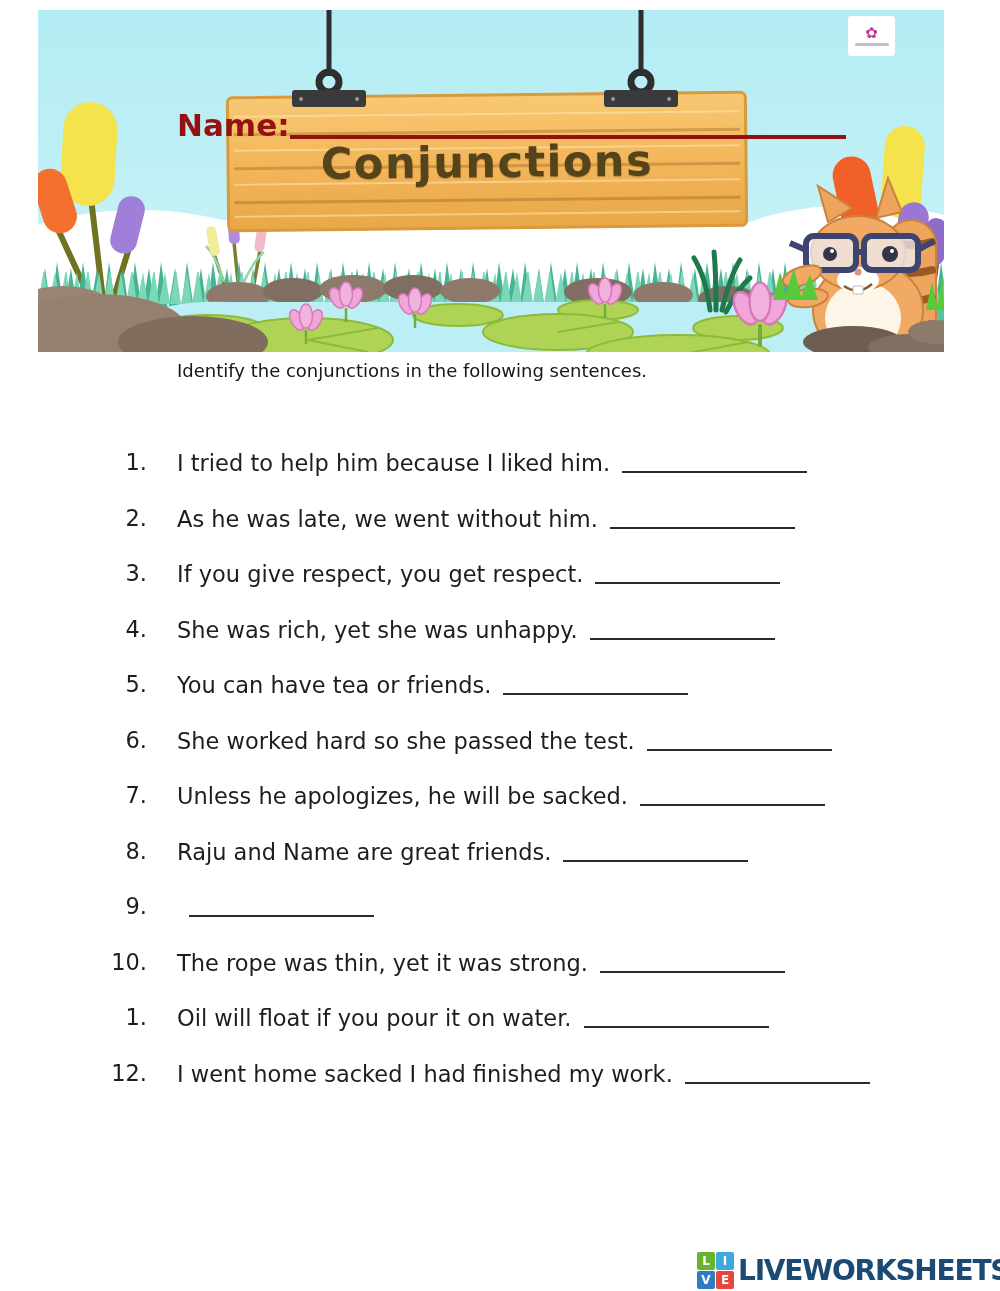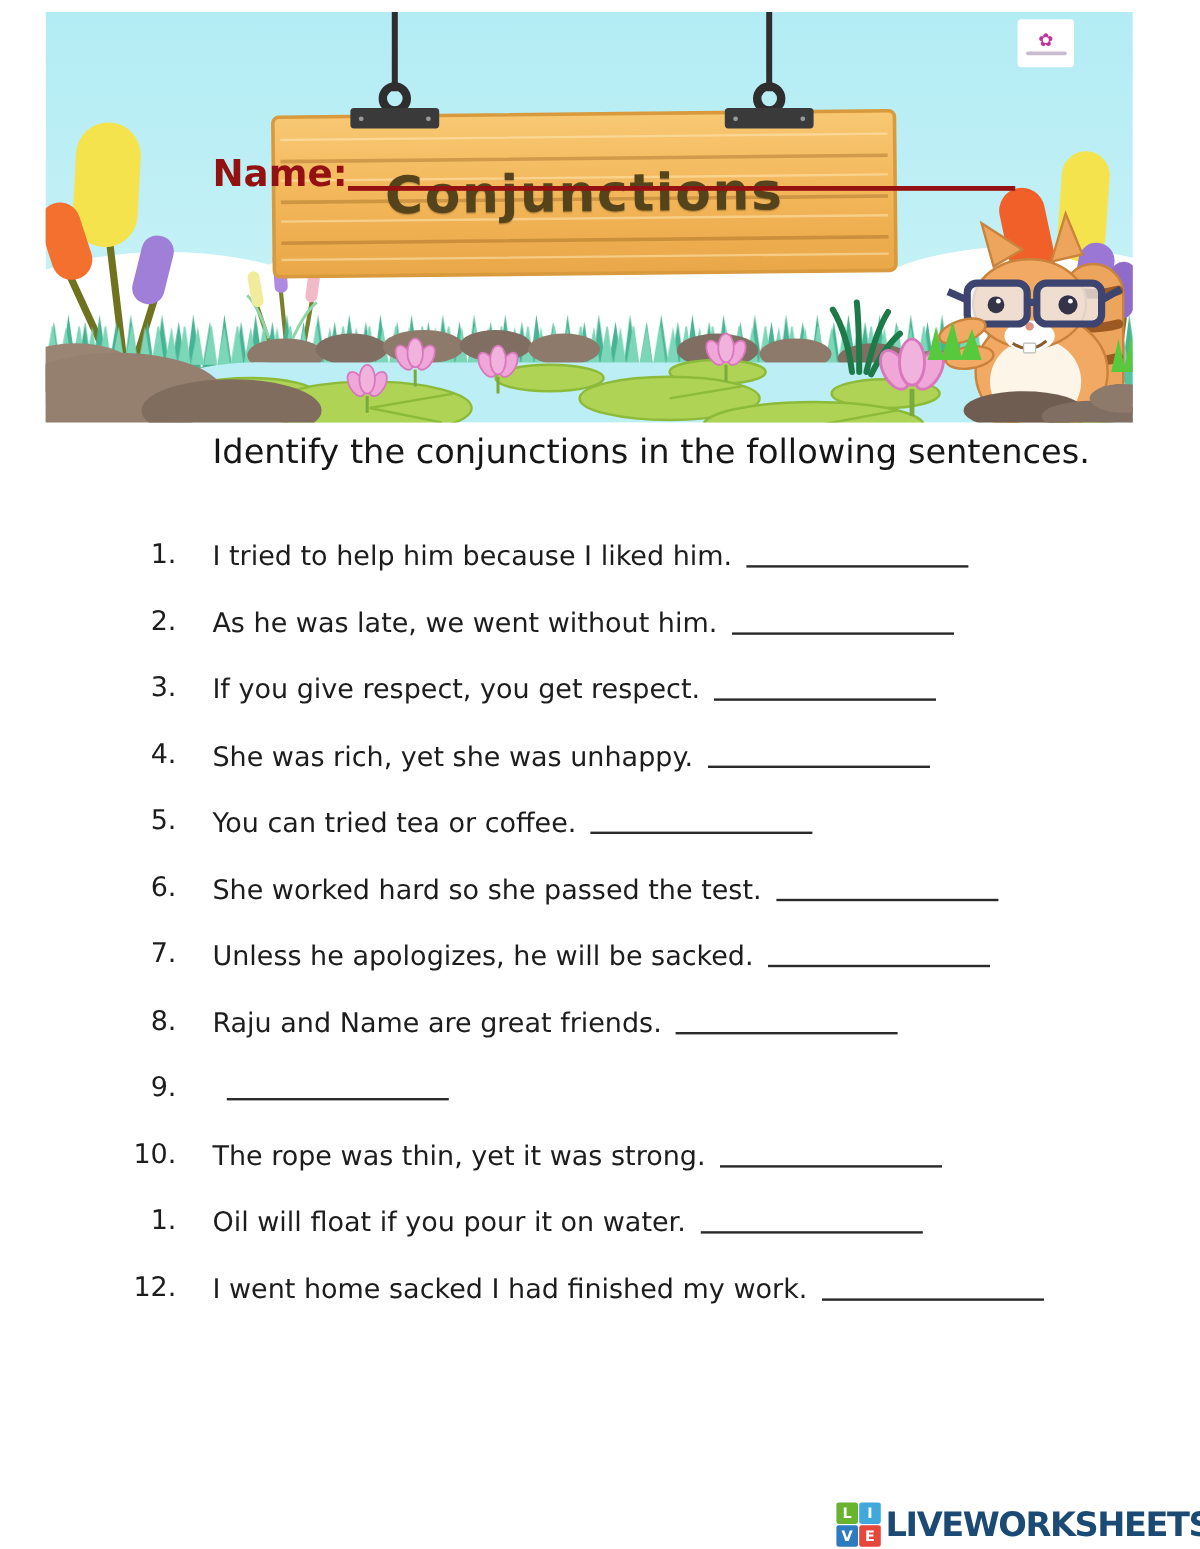--- a/index.html
+++ b/index.html
@@ -11,26 +11,26 @@
   .scene svg{position:absolute;left:0;top:0;}
   .sign-title{position:absolute;left:190px;top:127px;width:518px;text-align:center;
               font-size:43px;font-weight:bold;color:#55431c;letter-spacing:1.5px;
               transform:rotate(-0.6deg);text-shadow:0 1px 1px rgba(70,45,0,.35);z-index:3;}
   .pub{position:absolute;left:810px;top:6px;width:47px;height:40px;background:#fff;
        border-radius:3px;display:flex;flex-direction:column;align-items:center;
        justify-content:center;gap:2px;z-index:3;}
   .pub .fl{font-size:15px;line-height:1;color:#c2359b;}
   .pub .ln{width:34px;height:3px;background:#c9bccf;border-radius:2px;}
 
-  .name-row{position:absolute;left:177px;top:128px;display:flex;align-items:flex-end;z-index:6;}
+  .name-row{position:absolute;left:177px;top:108px;display:flex;align-items:flex-end;z-index:6;}
   .name-label{font-size:31px;font-weight:bold;color:#931111;line-height:1.15;}
   .name-line{width:556px;height:0;border-bottom:4px solid #931111;margin-bottom:5px;}
 
   
-  .instruction{position:absolute;left:177px;top:360px;font-size:28px;color:#161616;}
+  .instruction{position:absolute;left:177px;top:360px;font-size:18px;color:#161616;}
   .items{position:absolute;left:0;top:449px;right:0;list-style:none;margin:0;padding:0;}
   .item{position:relative;height:55.5px;font-size:22.5px;color:#1d1d1d;padding-left:177px;
         box-sizing:border-box;white-space:nowrap;}
   .num{position:absolute;left:0;top:0;width:147px;text-align:right;}
   .blank{display:inline-block;width:185px;height:20px;border-bottom:2px solid #2a2a2a;
          margin-left:12px;transform:translateY(2px);}
 
   
   .footer{position:absolute;left:697px;top:1252px;display:flex;align-items:center;}
   .tiles{display:grid;grid-template-columns:18px 18px;grid-auto-rows:18px;gap:1px;margin-right:4px;}
@@ -255,21 +255,21 @@
     <span class="name-line"></span>
   </div>
 
   <div class="instruction">Identify the conjunctions in the following sentences.</div>
 
   <ol class="items">
     <li class="item"><span class="num">1.</span><span class="sentence">I tried to help him because I liked him.</span><span class="blank"></span></li>
     <li class="item"><span class="num">2.</span><span class="sentence">As he was late, we went without him.</span><span class="blank"></span></li>
     <li class="item"><span class="num">3.</span><span class="sentence">If you give respect, you get respect.</span><span class="blank"></span></li>
     <li class="item"><span class="num">4.</span><span class="sentence">She was rich, yet she was unhappy.</span><span class="blank"></span></li>
-    <li class="item"><span class="num">5.</span><span class="sentence">You can tried tea or coffee.</span><span class="blank"></span></li>
+    <li class="item"><span class="num">5.</span><span class="sentence">You can have tea or friends.</span><span class="blank"></span></li>
     <li class="item"><span class="num">6.</span><span class="sentence">She worked hard so she passed the test.</span><span class="blank"></span></li>
     <li class="item"><span class="num">7.</span><span class="sentence">Unless he apologizes, he will be sacked.</span><span class="blank"></span></li>
     <li class="item"><span class="num">8.</span><span class="sentence">Raju and Name are great friends.</span><span class="blank"></span></li>
     <li class="item"><span class="num">9.</span><span class="blank"></span></li>
     <li class="item"><span class="num">10.</span><span class="sentence">The rope was thin, yet it was strong.</span><span class="blank"></span></li>
     <li class="item"><span class="num">1.</span><span class="sentence">Oil will float if you pour it on water.</span><span class="blank"></span></li>
     <li class="item"><span class="num">12.</span><span class="sentence">I went home sacked I had finished my work.</span><span class="blank"></span></li>
   </ol>
 
   <div class="footer">

